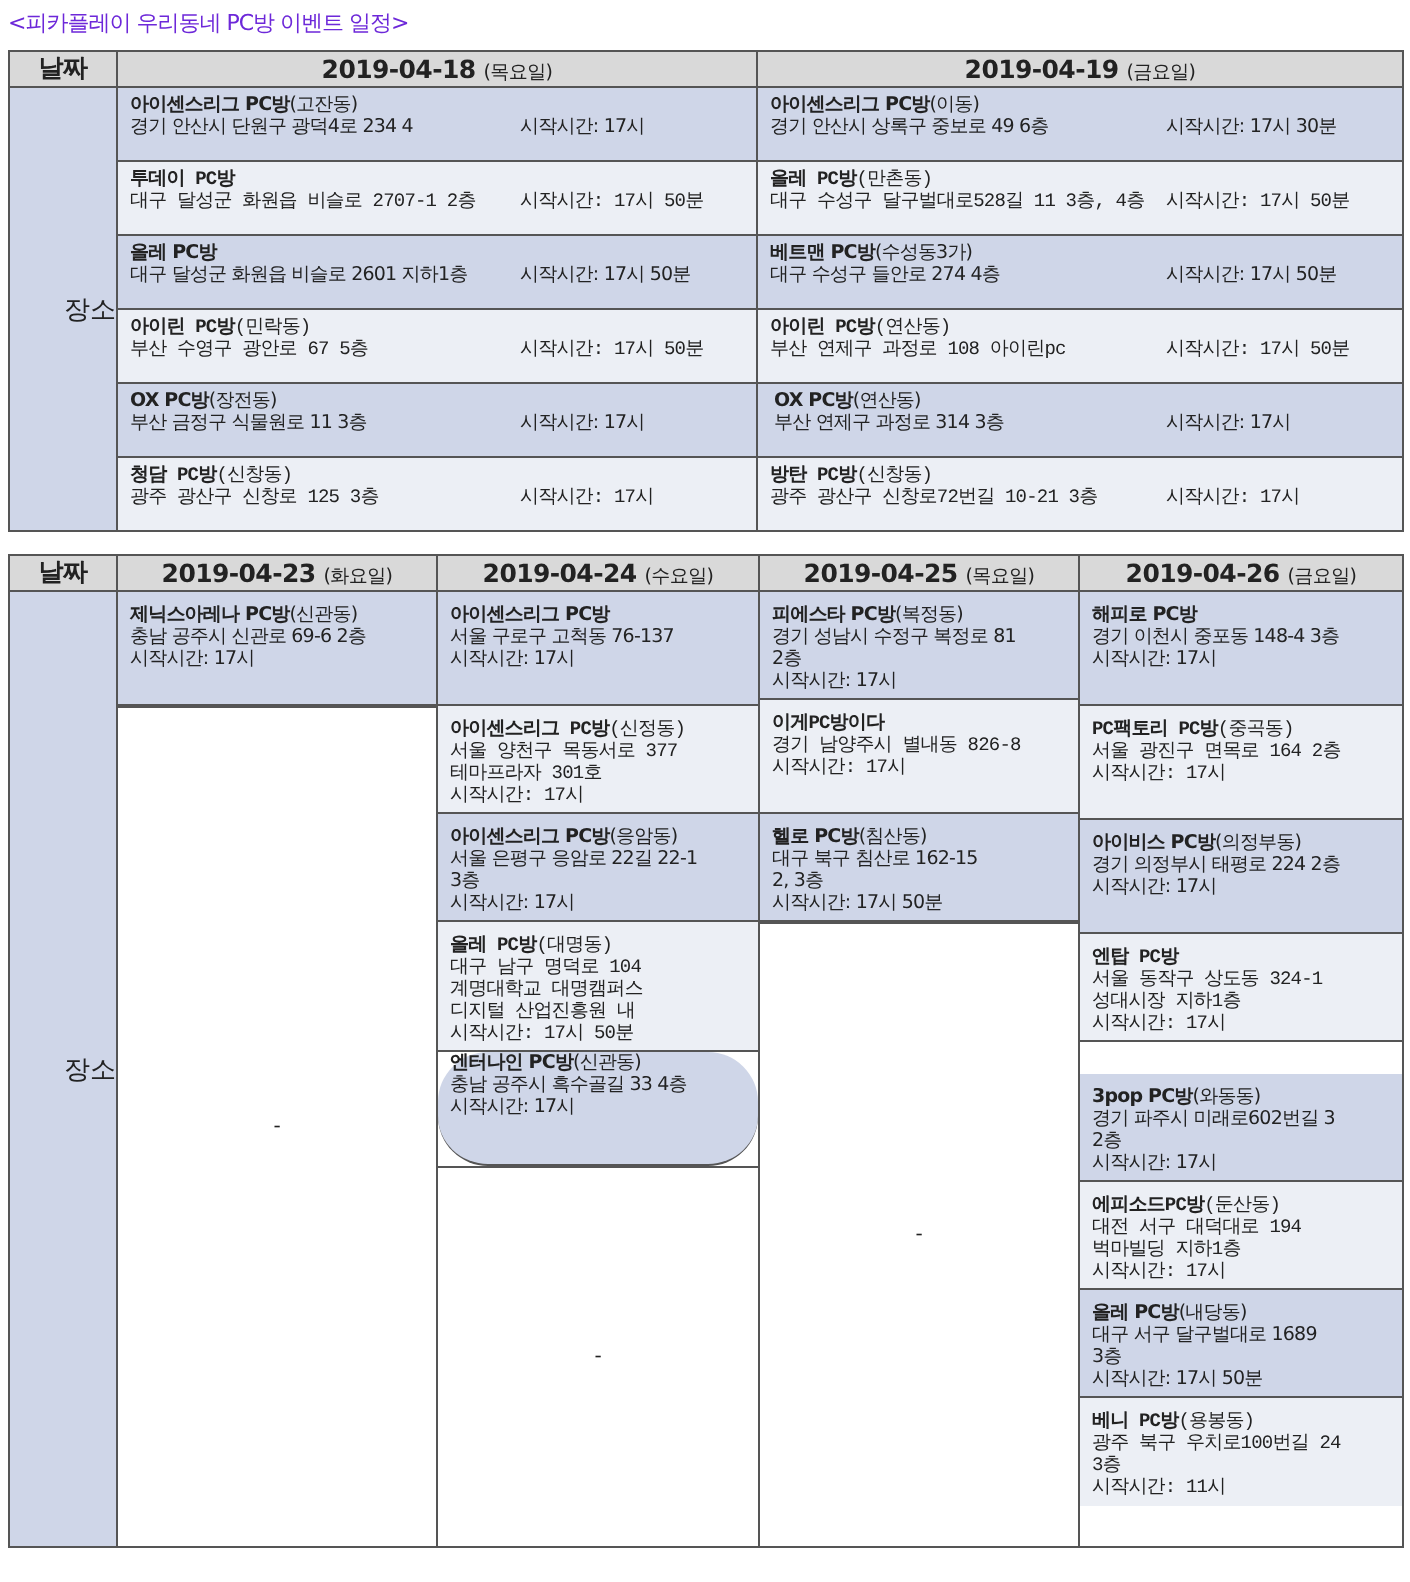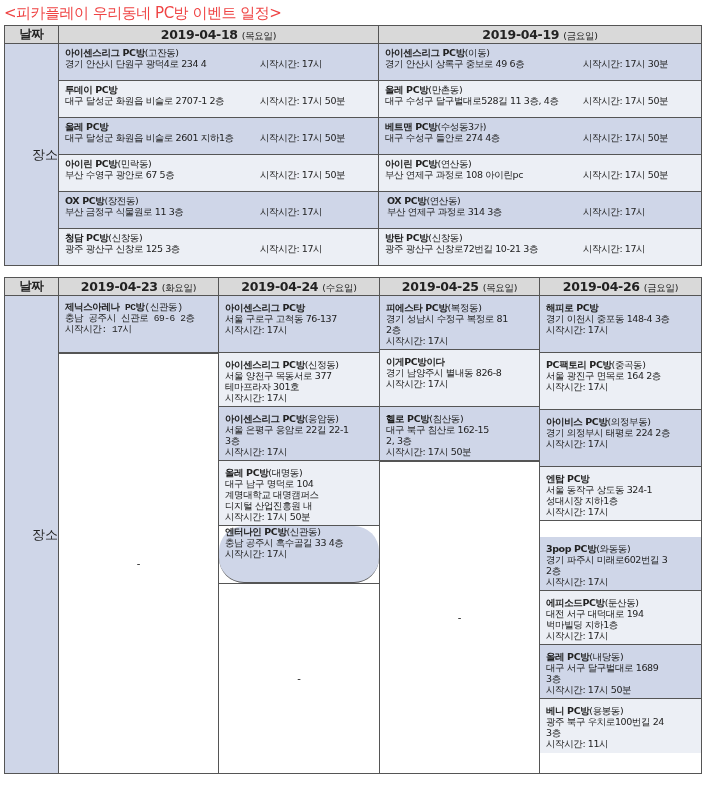--- a/index.html
+++ b/index.html
@@ -1,26 +1,26 @@
 <!DOCTYPE html>
 <html><head>
 <meta charset="utf-8">
 <style>
   * { box-sizing: border-box; margin: 0; padding: 0; }
   body { width: 705px; height: 791px; background: #ffffff; font-family: "DejaVu Sans", "Liberation Sans", sans-serif; color: #222; position: relative; overflow: hidden; }
-  .title { position: absolute; left: 4px; top: 4px; font-size: 15px; color: #ef4444; letter-spacing: -0.5px; }
+  .title { position: absolute; left: 4px; top: 4px; font-size: 11px; color: #6d28d9; letter-spacing: -0.5px; }
   table { border-collapse: collapse; position: absolute; left: 4px; table-layout: fixed; }
   td, th { border: 1.5px solid #555; vertical-align: top; }
   th { background: #d9d9d9; height: 16px; font-size: 12.5px; font-weight: bold; text-align: center; vertical-align: middle; letter-spacing: -0.3px; }
   th .dow { font-size: 9.5px; font-weight: normal; margin-left: 4px; }
   th.corner { font-size: 12.5px; }
   td.label { background: #cfd6e8; text-align: right; vertical-align: middle; font-size: 13px; font-weight: normal; }
   .entry { font-size: 9.5px; line-height: 11px; padding: 3px 6px 3px 6px; letter-spacing: -0.4px; }
   .blue { background: #cfd6e8; }
-  .light { background: #eceff5; }
+  .light { background: #eceff5; font-family: Liberation Mono, monospace; }
   .name b { font-weight: bold; }
   .name span { font-weight: normal; }
   .row2 { display: flex; justify-content: space-between; }
   .row2 .time { width: 112px; text-align: left; }
   #t1 { top: 25px; width: 697px; }
   #t2 { top: 277px; width: 697px; }
   .cell-stack { display: flex; flex-direction: column; height: 100%; }
   .cell-stack .entry { border-bottom: 1.5px solid #555; }
   .cell-stack .entry:last-child { border-bottom: none; }
   .cell-stack .fill { flex: 1; display: flex; align-items: center; justify-content: center; font-size: 10px; background: #fff; }
@@ -158,21 +158,21 @@
     <th class="corner">날짜</th>
     <th><span>2019-04-23</span><span class="dow">(화요일)</span></th>
     <th><span>2019-04-24</span><span class="dow">(수요일)</span></th>
     <th><span>2019-04-25</span><span class="dow">(목요일)</span></th>
     <th><span>2019-04-26</span><span class="dow">(금요일)</span></th>
   </tr>
   <tr id="w2row">
     <td class="label">장소</td>
   <td class="stack">
           <div class="cell-stack">
-            <div class="entry blue" style="min-height: 57px; padding-top: 6px; font-family: Liberation Mono, monospace;">
+            <div class="entry blue" style="min-height: 57px; padding-top: 6px;">
               <div class="name"><b>제닉스아레나 PC방</b><span>(신관동)</span></div>
               <div>충남 공주시 신관로 69-6 2층</div>
               <div>시작시간: 17시</div>
             </div>
             <div class="fill" style="border-top: 1.5px solid rgb(85, 85, 85);">-</div>
           </div>
         </td>
         <td class="stack">
           <div class="cell-stack">
             <div class="entry blue" style="min-height: 57px; padding-top: 6px;">

